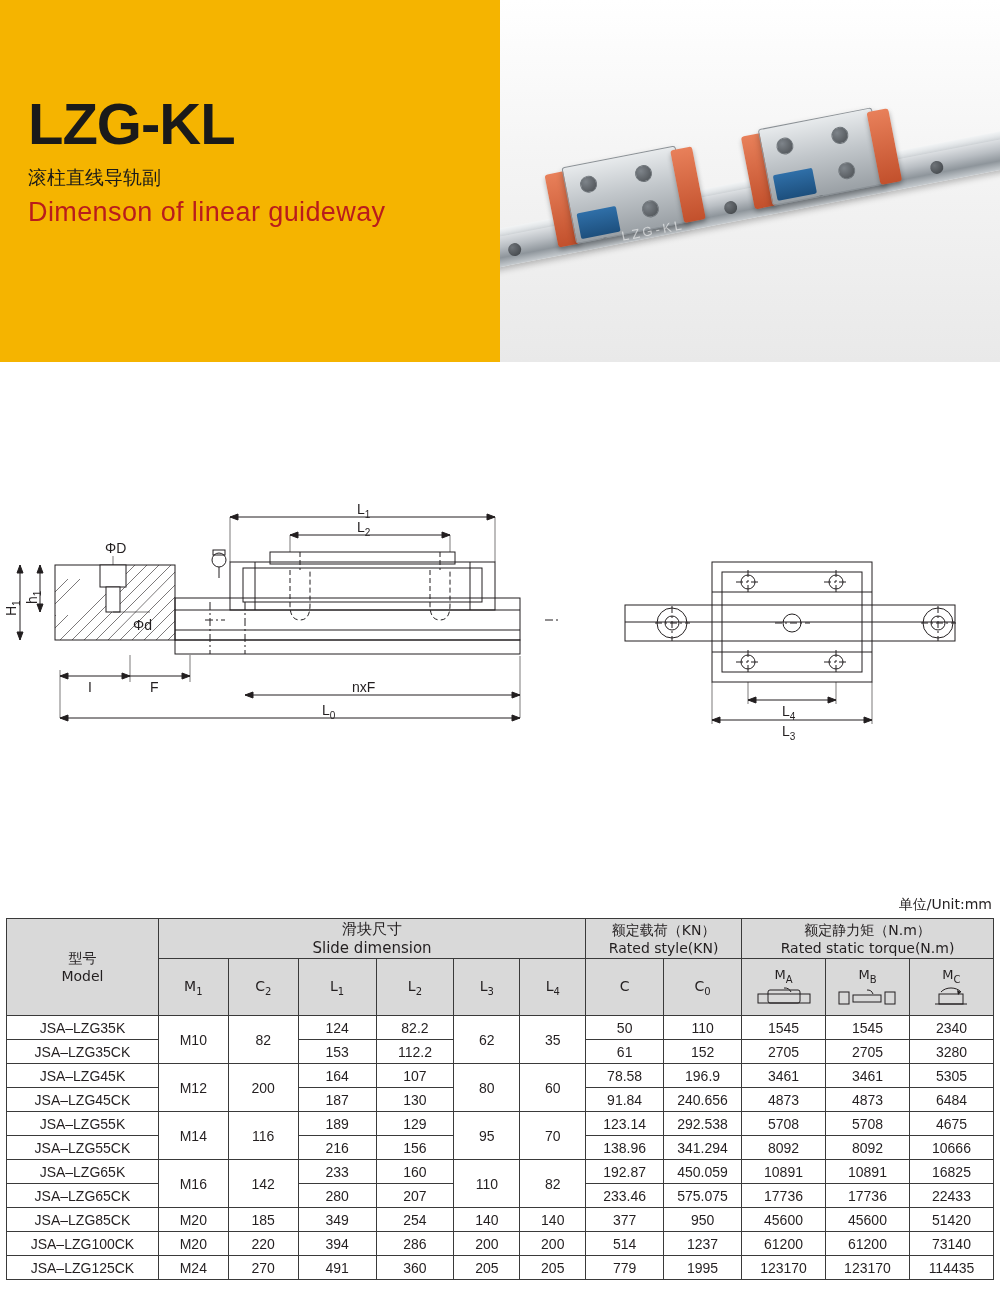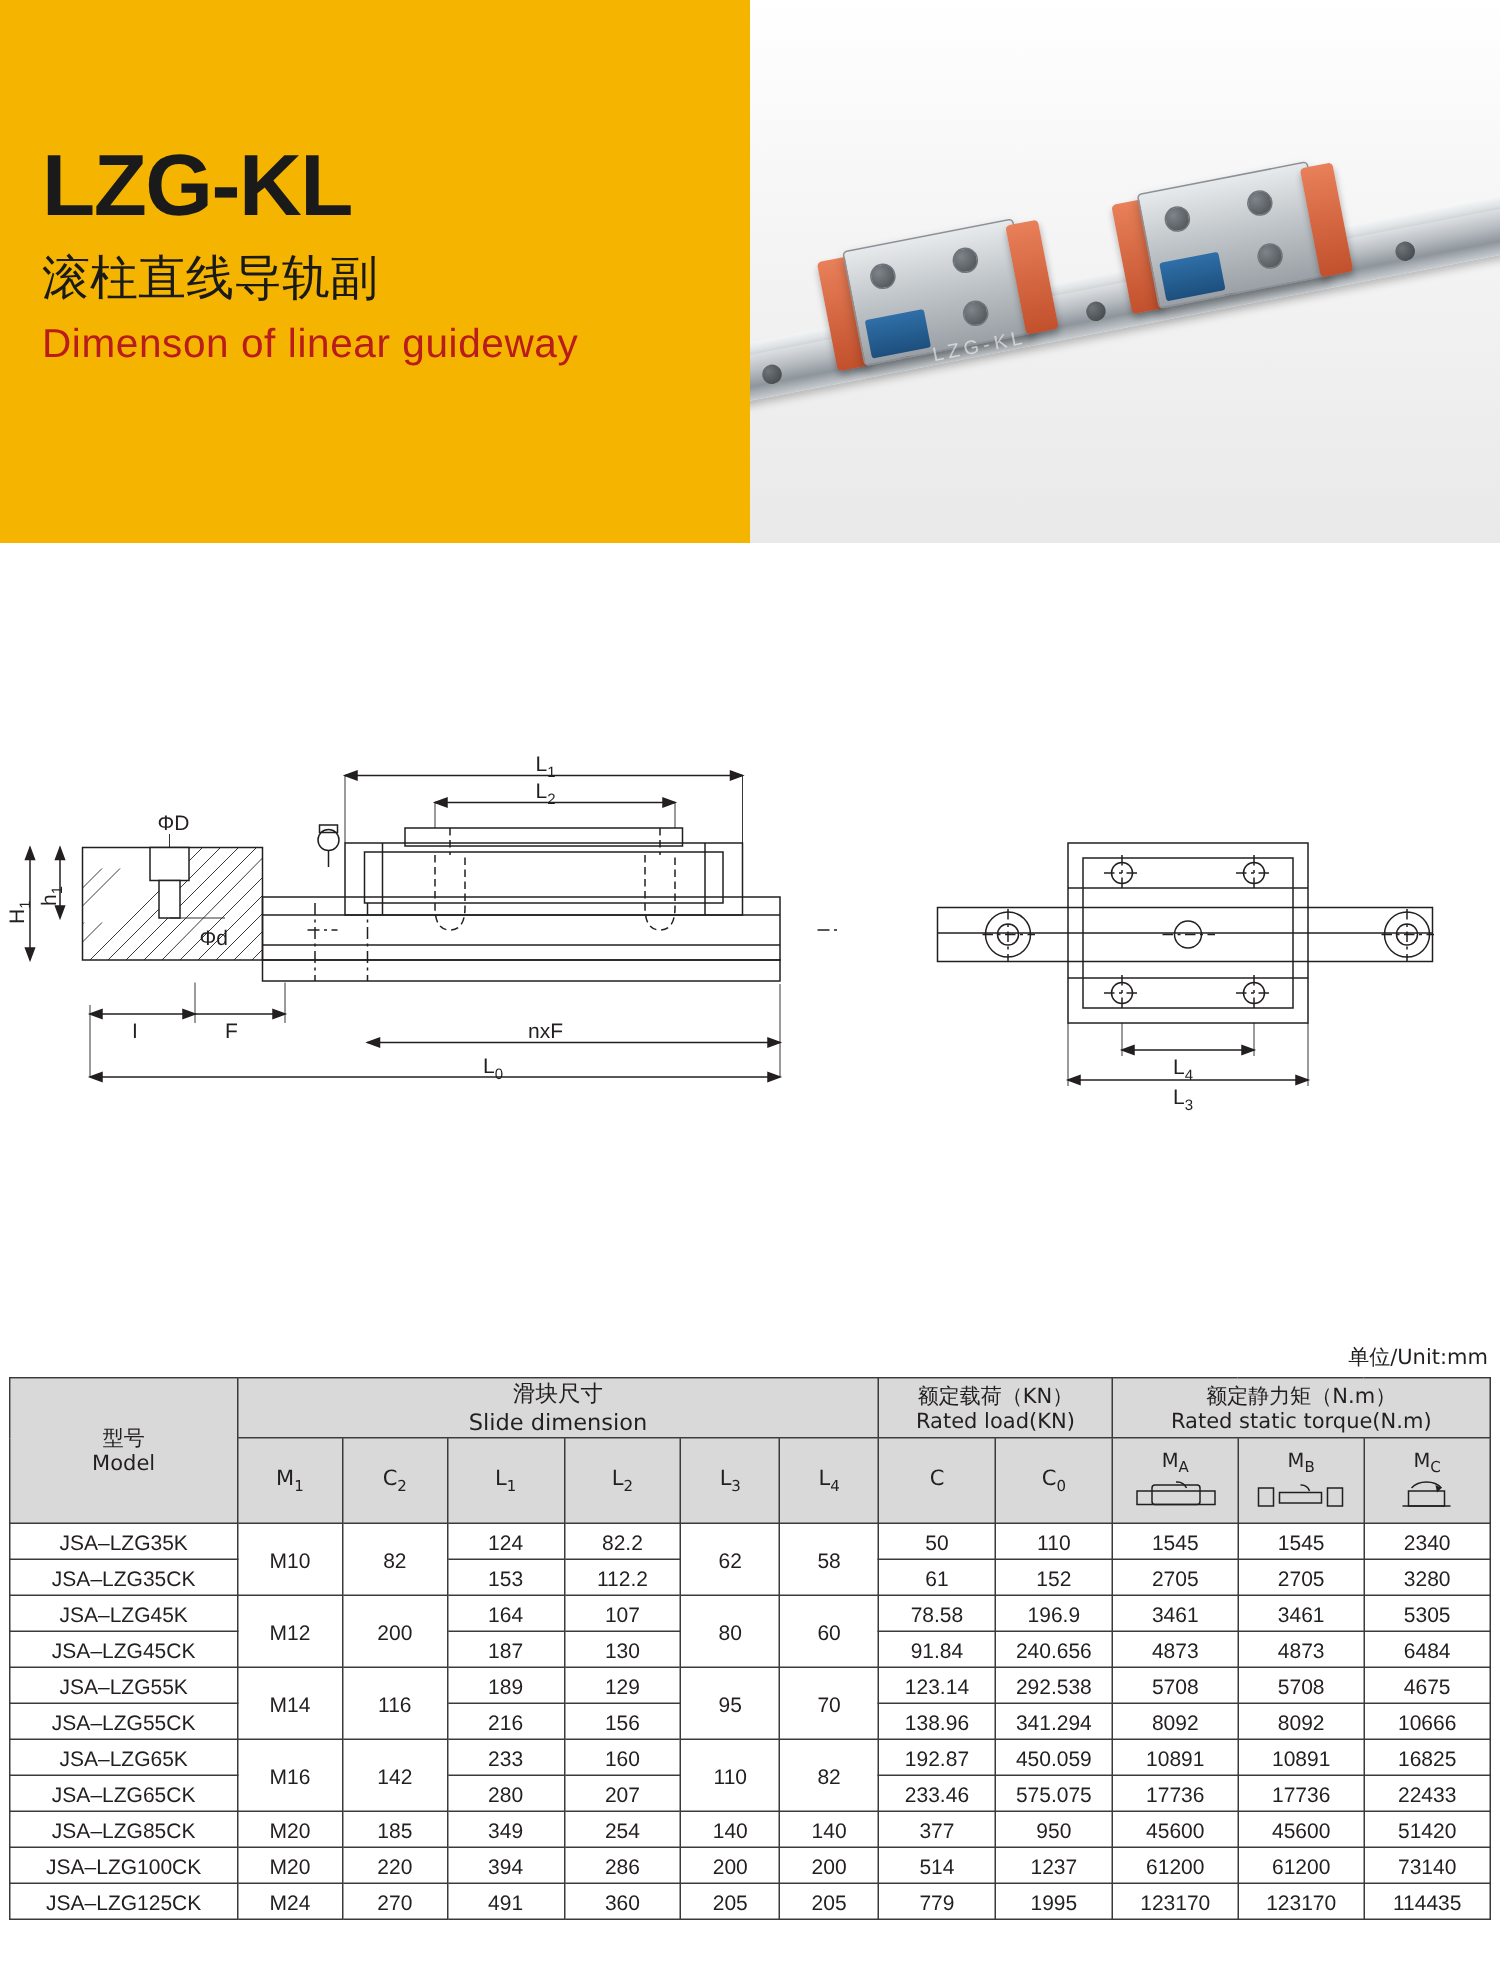--- a/index.html
+++ b/index.html
@@ -17,21 +17,21 @@
     position:absolute;left:0;top:0;width:500px;height:362px;
     background:#f5b400;
     box-sizing:border-box;
     padding:95px 0 0 28px;
   }
   .title-main{
     font-size:58px;font-weight:bold;line-height:1;color:#1a1a1a;
     letter-spacing:-1px;
   }
   .title-cn{
-    font-size:32px;line-height:1.3;margin-top:12px;color:#1a1a1a;
+    font-size:19px;line-height:1.3;margin-top:12px;color:#1a1a1a;
     font-family:"DejaVu Sans","Liberation Sans",sans-serif;
   }
   .title-en{
     font-size:27px;line-height:1.35;margin-top:4px;color:#b91c1c;
     letter-spacing:.4px;
   }
   .title-en .ln2{display:block;}
   .header-right{
     position:absolute;left:500px;top:0;width:500px;height:362px;
     background:linear-gradient(180deg,#ffffff 0%,#f4f4f4 45%,#e9e9e9 100%);
@@ -352,21 +352,21 @@
       <th class="hdr-grey" rowspan="2" style="height:54px">
         <div>型号</div>
         <div>Model</div>
       </th>
       <th class="hdr-grey big" colspan="6">
         <div>滑块尺寸</div>
         <div>Slide dimension</div>
       </th>
       <th class="hdr-grey" colspan="2">
         <div>额定载荷（KN）</div>
-        <div>Rated load(KN)</div>
+        <div>Rated style(KN)</div>
       </th>
       <th class="hdr-grey" colspan="3">
         <div>额定静力矩（N.m）</div>
         <div>Rated static torque(N.m)</div>
       </th>
     </tr>
     <tr>
       <th class="hdr-grey" style="height:54px">
         <span>M</span><span class="sub">1</span>
       </th>
@@ -420,21 +420,21 @@
     </tr>
   </thead>
   <tbody>
     <tr style="height:24px">
       <td class="model-cell">JSA–LZG35K</td>
       <td rowspan="2">M10</td>
       <td rowspan="2">82</td>
       <td>124</td>
       <td>82.2</td>
       <td rowspan="2">62</td>
-      <td rowspan="2">58</td>
+      <td rowspan="2">35</td>
       <td>50</td>
       <td>110</td>
       <td>1545</td>
       <td>1545</td>
       <td>2340</td>
     </tr>
     <tr style="height:24px">
       <td class="model-cell">JSA–LZG35CK</td>
       <td>153</td>
       <td>112.2</td>

